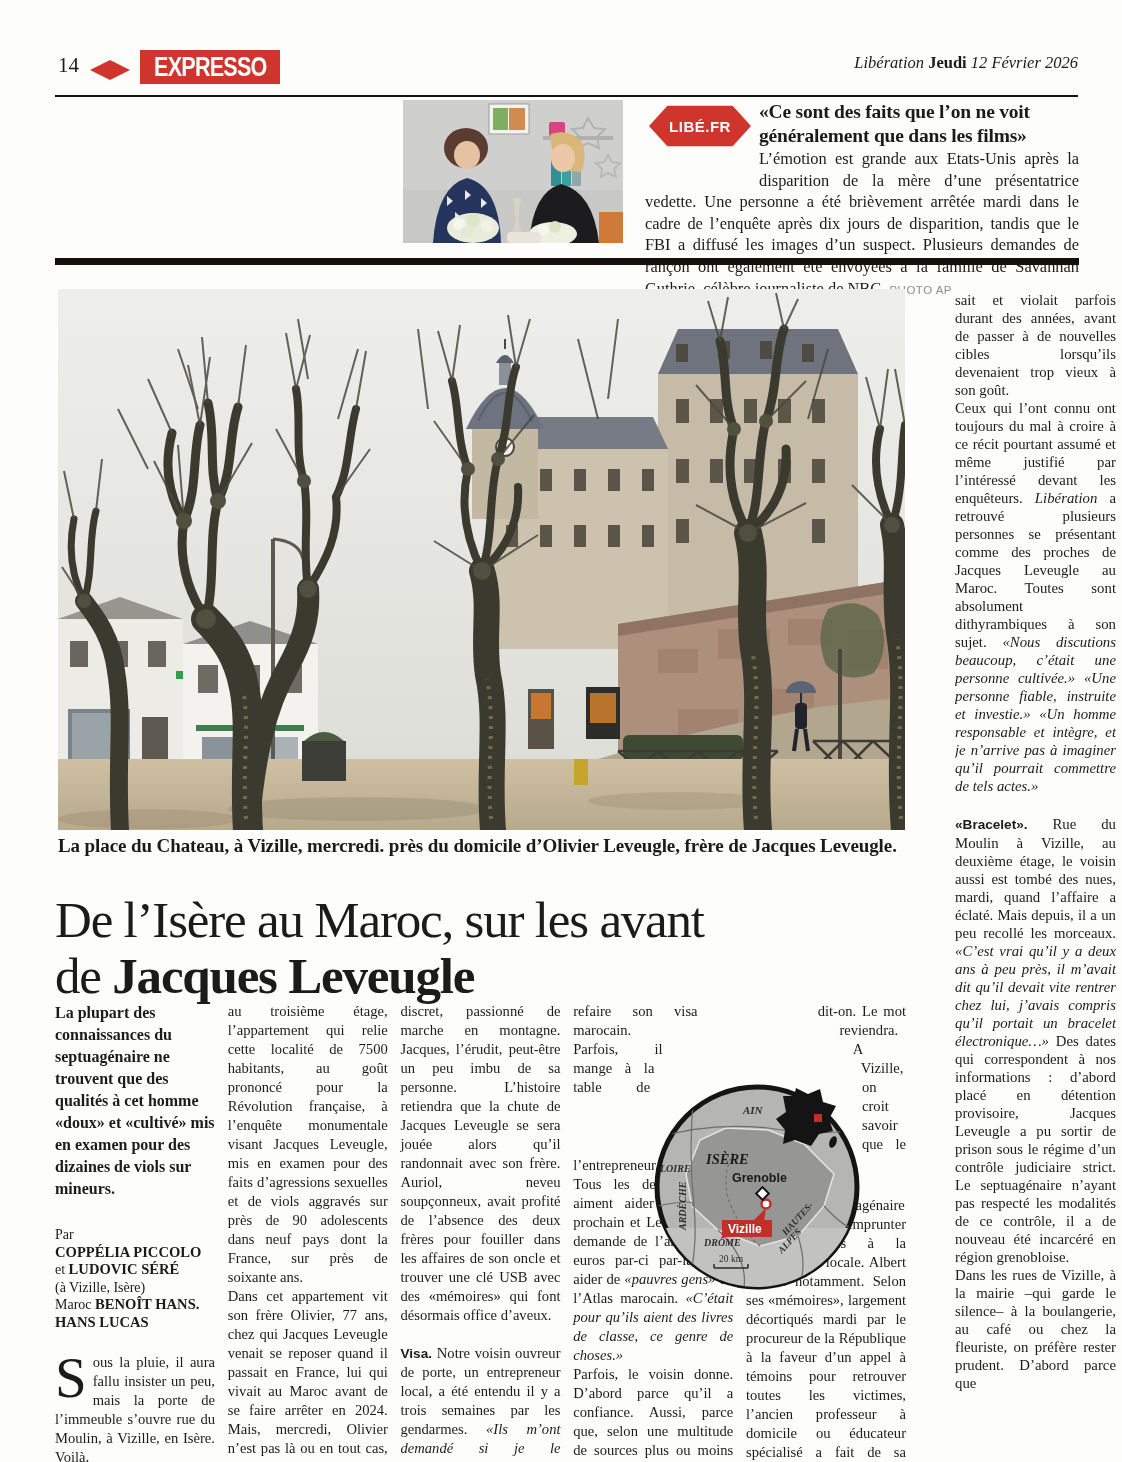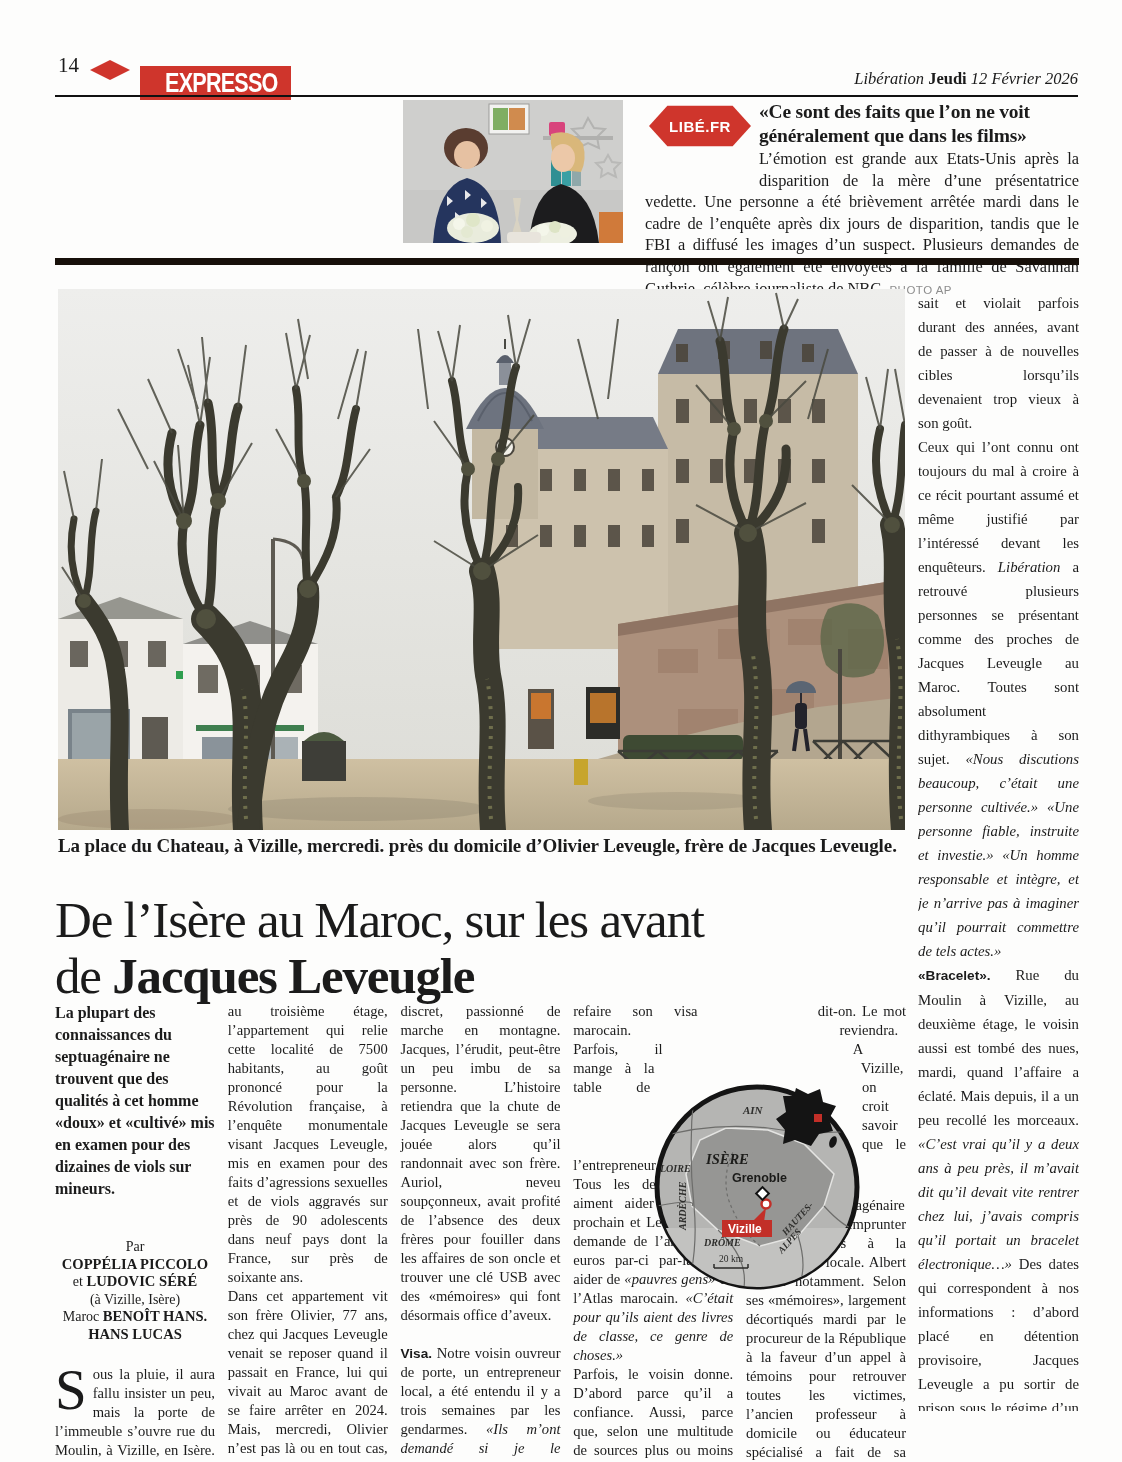--- a/index.html
+++ b/index.html
@@ -2,25 +2,25 @@
 <html lang="fr"><head>
 <meta charset="utf-8">
 <style>
   html,body{margin:0;padding:0;background:#e9e9e9;}
   .page{position:relative;width:1122px;height:1462px;background:#fdfdfc;margin:0 auto;
         font-family:"Liberation Serif",serif;color:#1b1b1b;overflow:hidden;}
   
   .hdr-pagenum{position:absolute;left:58px;top:53px;font-size:21px;font-weight:normal;font-family:"Liberation Serif",serif;}
   .hdr-lozenge{position:absolute;left:90px;top:60px;width:40px;height:20px;background:#cf352c;
                clip-path:polygon(0 50%,50% 0,100% 50%,50% 100%);}
-  .hdr-section{position:absolute;left:140px;top:66px;width:140px;height:34px;background:#cf352c;
-               display:flex;align-items:center;justify-content:center;padding-left:11px;}
+  .hdr-section{position:absolute;left:140px;top:50px;width:140px;height:34px;background:#cf352c;
+               display:flex;align-items:center;justify-content:center;}
   .hdr-section span{color:#fff;font-family:"Liberation Sans",sans-serif;font-weight:800;font-size:27px;
                     letter-spacing:-1px;transform:scaleX(.8);white-space:nowrap;}
-  .hdr-right{position:absolute;right:44px;top:69px;font-size:16.5px;}
+  .hdr-right{position:absolute;right:44px;top:53px;font-size:16.5px;}
   .hdr-right .it{font-style:italic;}
   .hdr-right .bd{font-weight:bold;}
   .hdr-rule{position:absolute;left:55px;right:44px;top:95px;height:2px;background:#111;}
   
   .top-photo{position:absolute;left:403px;top:100px;width:220px;height:143px;overflow:hidden;background:#c9c9c7;}
   .libefr{position:absolute;left:649px;top:103px;width:102px;height:46px;background:#cf352c;
           clip-path:polygon(0 50%,18% 6%,82% 6%,100% 50%,82% 94%,18% 94%);
           display:flex;align-items:center;justify-content:center;}
   .libefr span{color:#fff;font-family:"Liberation Sans",sans-serif;font-weight:bold;font-size:15px;letter-spacing:.5px;text-align:center;}
   .top-text{position:absolute;left:645px;top:100px;width:434px;}
@@ -34,32 +34,32 @@
   .caption{position:absolute;left:58px;top:835px;width:1000px;font-weight:bold;font-size:19px;letter-spacing:-.1px;}
   .headline{position:absolute;left:55px;top:858px;width:1010px;font-size:51px;line-height:56px;
             letter-spacing:-1.2px;font-weight:400;}
   .headline .name{font-weight:bold;}
   
   .cols{position:absolute;left:55px;top:1002px;width:851px;display:grid;grid-template-columns:repeat(5,160px);gap:12.75px;}
   .col{font-size:14.6px;line-height:19px;text-align:justify;-webkit-hyphens:auto;hyphens:auto;}
   .col p{margin:0;}
   .col p.gap{margin-top:19px;}
   .standfirst{font-weight:bold;font-size:16px;line-height:22px;text-align:left;hyphens:none;}
-  .byline{margin-top:38px;font-size:14px;line-height:17.5px;text-align:center;hyphens:none;}
+  .byline{margin-top:26px;font-size:14px;line-height:17.5px;text-align:left;hyphens:none;}
   .byline p{margin:0;}
   .byline .seg-b{font-size:14.6px;}
   .col .firstpara{margin-top:22px;}
   .seg-i{font-style:italic;}
   .seg-b{font-weight:bold;}
   .seg-runin{font-weight:bold;font-family:"Liberation Sans",sans-serif;font-size:13.6px;}
   .seg-dc{float:left;font-size:57px;line-height:46px;padding:2px 6px 0 0;}
-  .col6{position:absolute;left:918px;top:291px;width:161px;height:1120px;font-size:14.8px;line-height:24px;
+  .col6{position:absolute;left:955px;top:291px;width:161px;height:1120px;font-size:14.8px;line-height:18px;
         text-align:justify;-webkit-hyphens:auto;hyphens:auto;overflow:hidden;}
   .col6 p{margin:0;}
-  .col6 p.gap{}
+  .col6 p.gap{margin-top:20px;}
   
   .spacer-r{float:right;width:90px;height:218px;margin-top:76px;shape-outside:circle(108px at 114px 109px);}
   .spacer-l{float:left;width:116px;height:218px;margin-top:76px;shape-outside:circle(108px at 12px 109px);}
   .map-box{position:absolute;left:648px;top:1078px;width:218px;height:218px;}
   svg text{font-family:"Liberation Serif",serif;}
   .svg-sans{font-family:"Liberation Sans",sans-serif;}
 </style>
 </head>
 <body>
 

